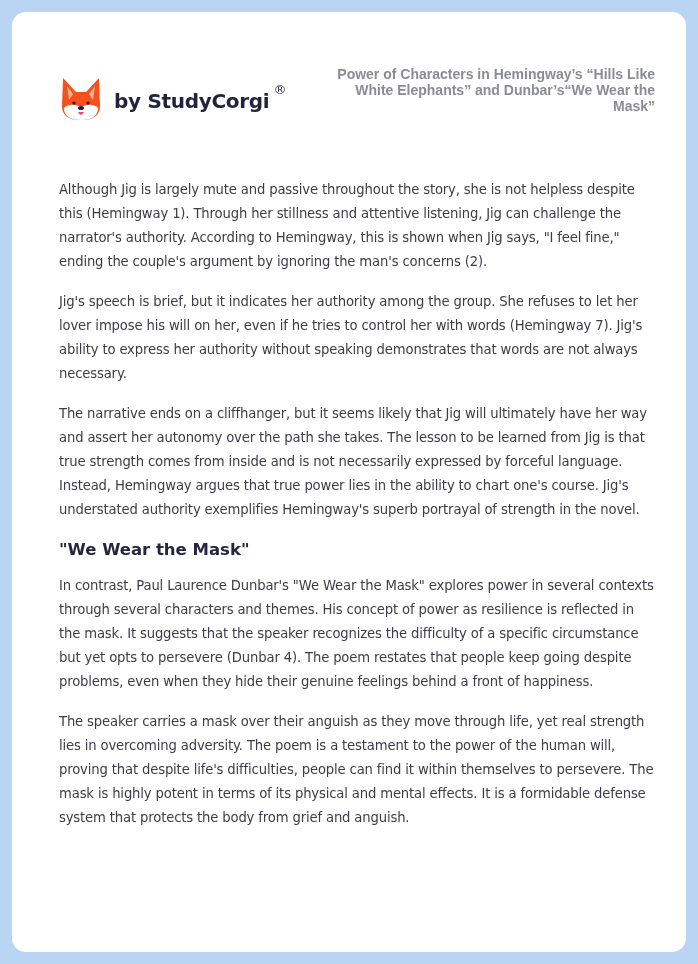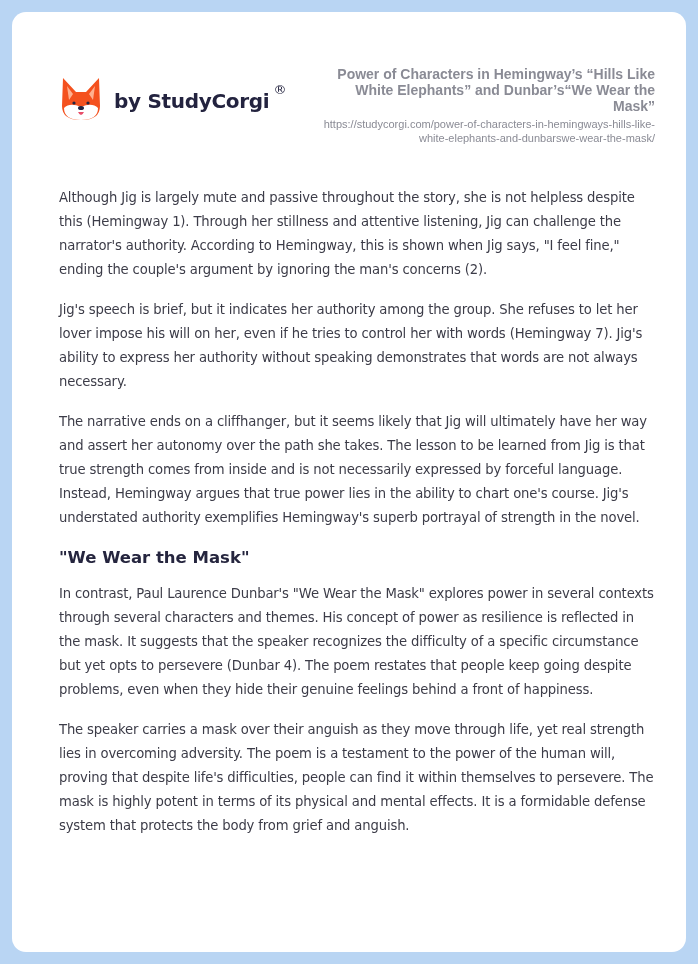--- a/index.html
+++ b/index.html
@@ -6,21 +6,21 @@
   body { width:698px; height:964px; background:#b9d5f3; font-family:"Liberation Sans", sans-serif; overflow:hidden; }
   .card { position:absolute; left:12px; top:12px; width:674px; height:940px; background:#fff; border-radius:14px; }
   .logo { position:absolute; left:48px; top:64px; display:flex; align-items:center; }
   .logo svg { width:42px; height:46px; }
   .brand { font-family:"DejaVu Sans", sans-serif; font-weight:bold; font-size:20px; color:#23233f; margin-left:12px; margin-top:4px; letter-spacing:-0.3px; }
   .reg { font-family:"DejaVu Sans", sans-serif; font-size:13px; color:#23233f; position:relative; top:-10px; margin-left:4px; }
   .meta { position:absolute; right:31px; top:54px; width:340px; text-align:right; }
   .meta-title { font-weight:bold; font-size:14px; color:#8a8b95; line-height:16px; }
   .meta-url { font-size:11px; color:#8a8b95; line-height:14px; margin-top:3px; }
   .content { position:absolute; left:47px; top:166px; width:600px; }
-  p { margin:8px 0 16px 0; font-family:"DejaVu Sans", sans-serif; font-size:13.2px; line-height:24px; color:#3c3c48; letter-spacing:-0.15px; }
+  p { margin:0 0 16px 0; font-family:"DejaVu Sans", sans-serif; font-size:13.2px; line-height:24px; color:#3c3c48; letter-spacing:-0.15px; }
   h2 { margin:14px 0 12px 0; font-family:"DejaVu Sans", sans-serif; font-weight:bold; font-size:16.5px; color:#25253e; line-height:24px; }
 </style>
 </head>
 <body>
 
 <div class="card">
   <div class="logo">
     <svg viewBox="0 0 42 46">
       <path d="M3 2 L16 16 L26 16 L39 2 L40 30 Q40 44 21 44 Q2 44 2 30 Z" fill="#f4511e"></path>
       <path d="M7 10 L13 18 L9 24 Z" fill="#ffb08f"></path>
@@ -30,21 +30,20 @@
       <circle cx="28" cy="27" r="1.6" fill="#23233f"></circle>
       <ellipse cx="21" cy="32" rx="3" ry="2" fill="#23233f"></ellipse>
       <path d="M18 36 Q21 42 24 36 Z" fill="#e94e6a"></path>
     </svg>
     <span class="brand">by StudyCorgi</span>
     <span class="reg">®</span>
   </div>
 
   <div class="meta">
     <div class="meta-title">Power of Characters in Hemingway’s “Hills Like White Elephants” and Dunbar’s“We Wear the Mask”</div>
-    <div class="meta-url">https://studycorgi.com/power-of-characters-in-hemingways-hills-like-white-elephants-and-dunbarswe-wear-the-mask/</div>
   </div>
 
   <div class="content">
     <p>Although Jig is largely mute and passive throughout the story, she is not helpless despite this (Hemingway 1). Through her stillness and attentive listening, Jig can challenge the narrator's authority. According to Hemingway, this is shown when Jig says, "I feel fine," ending the couple's argument by ignoring the man's concerns (2).</p>
     <p>Jig's speech is brief, but it indicates her authority among the group. She refuses to let her lover impose his will on her, even if he tries to control her with words (Hemingway 7). Jig's ability to express her authority without speaking demonstrates that words are not always necessary.</p>
     <p>The narrative ends on a cliffhanger, but it seems likely that Jig will ultimately have her way and assert her autonomy over the path she takes. The lesson to be learned from Jig is that true strength comes from inside and is not necessarily expressed by forceful language. Instead, Hemingway argues that true power lies in the ability to chart one's course. Jig's understated authority exemplifies Hemingway's superb portrayal of strength in the novel.</p>
     <h2>"We Wear the Mask"</h2>
     <p>In contrast, Paul Laurence Dunbar's "We Wear the Mask" explores power in several contexts through several characters and themes. His concept of power as resilience is reflected in the mask. It suggests that the speaker recognizes the difficulty of a specific circumstance but yet opts to persevere (Dunbar 4). The poem restates that people keep going despite problems, even when they hide their genuine feelings behind a front of happiness.</p>
     <p>The speaker carries a mask over their anguish as they move through life, yet real strength lies in overcoming adversity. The poem is a testament to the power of the human will, proving that despite life's difficulties, people can find it within themselves to persevere. The mask is highly potent in terms of its physical and mental effects. It is a formidable defense system that protects the body from grief and anguish.</p>
   </div>

